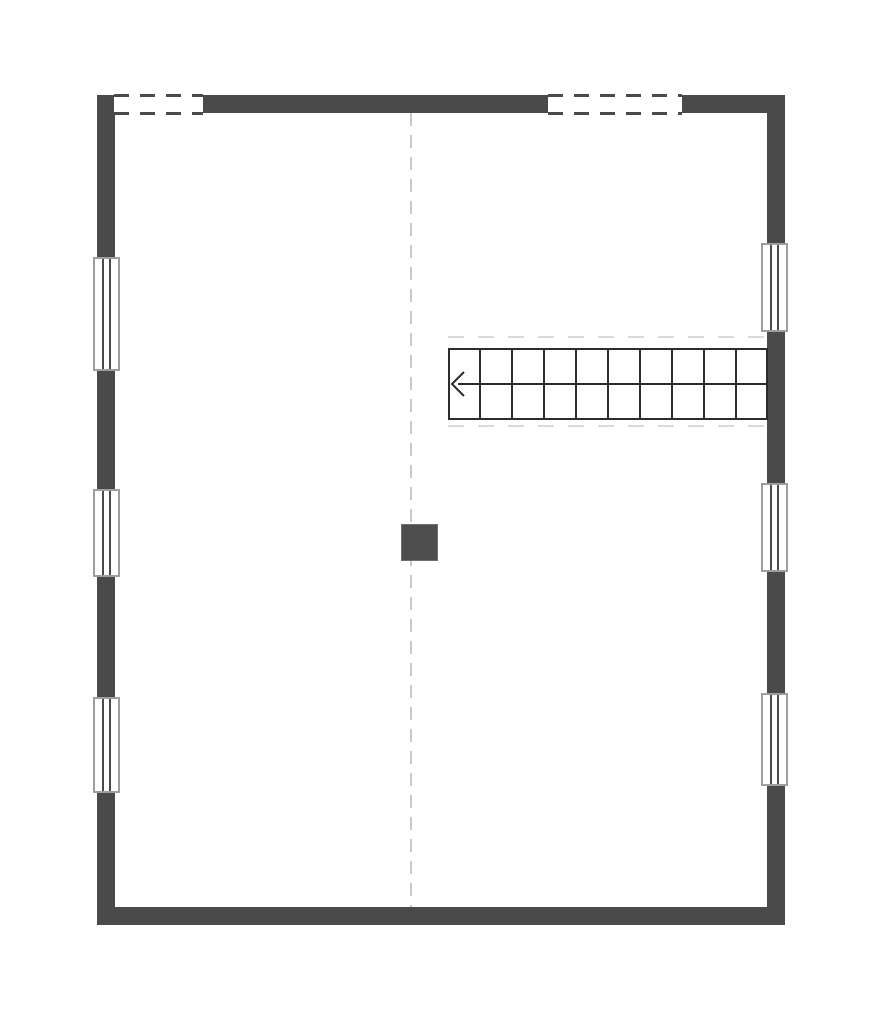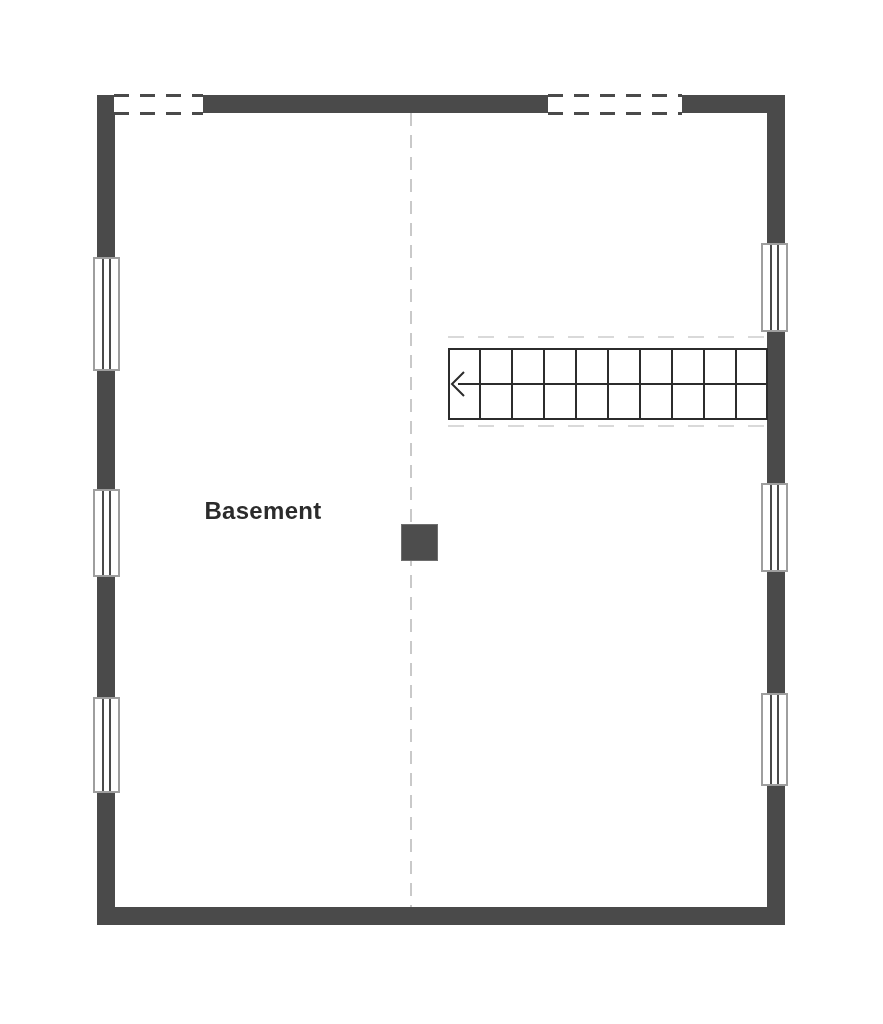--- a/index.html
+++ b/index.html
@@ -153,15 +153,14 @@
         <line x1="288" x2="288" y1="1" y2="71"></line>
       </g>
     <line x1="10" y1="36" x2="319" y2="36" stroke="var(--stair-line, #2c2c2c)" stroke-width="2"></line>
     <polyline points="16,24 4,36 16,48" fill="none" stroke="var(--stair-line, #2c2c2c)" stroke-width="2"></polyline>
   </svg>
 
   <div class="abs" id="center-dashed-line"></div>
 
   <div class="abs" id="support-column"></div>
 
-  <div class="abs" id="room-label">Basement</div>
 
 </div>
 
 </body></html>

